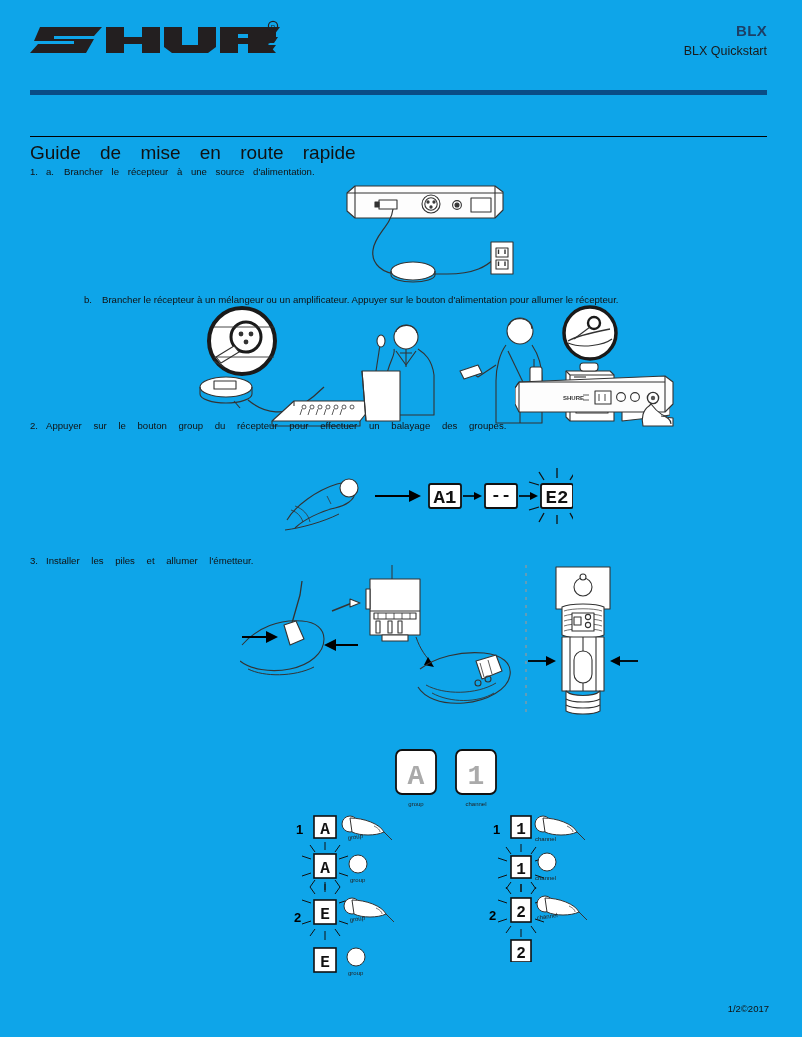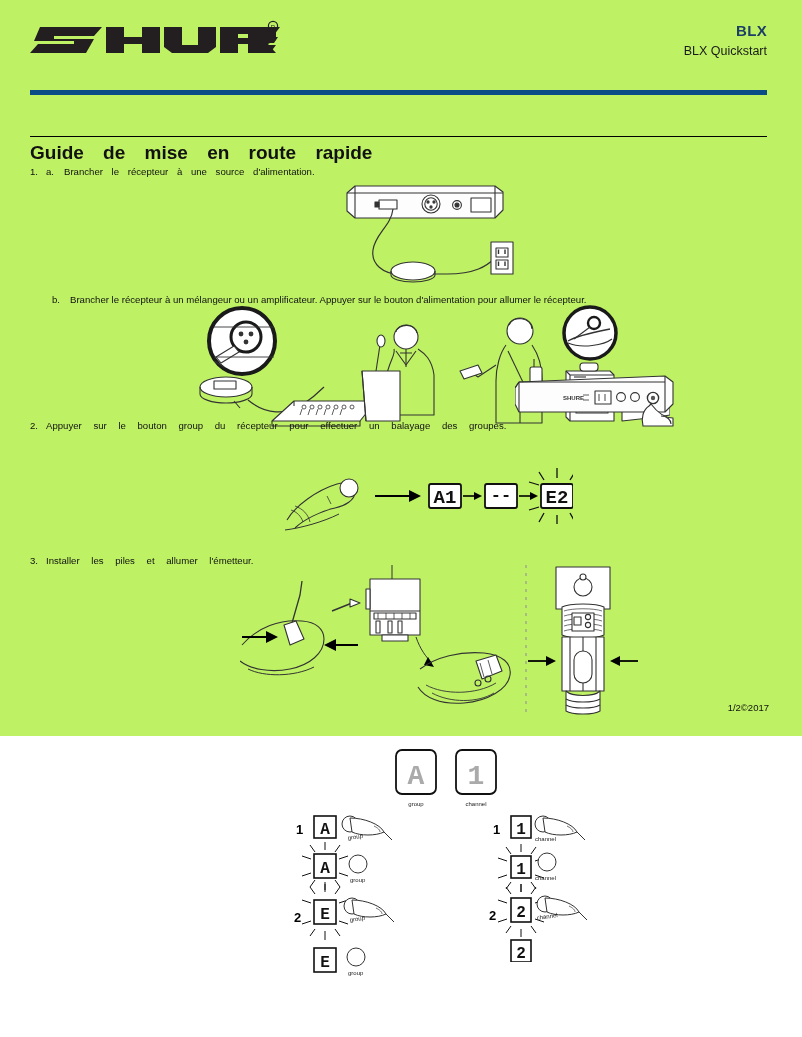--- a/index.html
+++ b/index.html
@@ -11,22 +11,22 @@
     width: 802px;
     height: 1037px;
     font-family: "Liberation Sans", sans-serif;
     color: #000;
     position: relative;
     overflow: hidden;
   }
   .page {
     position: relative;
     width: 802px;
-    height: 736px;
-    background: #bef264;
+    height: 1037px;
+    background: #0ea5e9;
   }
 
   
   .header {
     position: absolute;
     left: 0; top: 0;
     width: 802px;
     height: 110px;
   }
   .logo {
@@ -61,21 +61,21 @@
   .rule-thin {
     position: absolute;
     left: 30px; top: 136px;
     width: 737px; height: 1px;
     background: #000;
   }
   .page-heading {
     position: absolute;
     left: 30px; top: 142px;
     font-size: 19px;
-    font-weight: bold;
+    font-weight: normal;
     letter-spacing: 0px;
     word-spacing: 14px;
     color: #111;
   }
 
   .step {
     position: absolute;
     font-size: 9.6px;
     color: #111;
     line-height: 12px;
@@ -86,21 +86,21 @@
     width: 16px;
   }
   .step .sub {
     display: inline-block;
     width: 18px;
   }
   .spaced { word-spacing: 6px; }
   .spaced-lg { word-spacing: 9px; }
 
   #step-1a { left: 30px; top: 166px; }
-  #step-1b { left: 36px; top: 294px; padding-left: 16px; }
+  #step-1b { left: 68px; top: 294px; padding-left: 16px; }
   #step-2  { left: 30px; top: 420px; }
   #step-3a { left: 30px; top: 555px; }
   #step-3b { left: 52px; top: 729px; }
 
   .footer {
     position: absolute;
     right: 33px; bottom: 23px;
     font-size: 9.5px;
     color: #111;
   }

